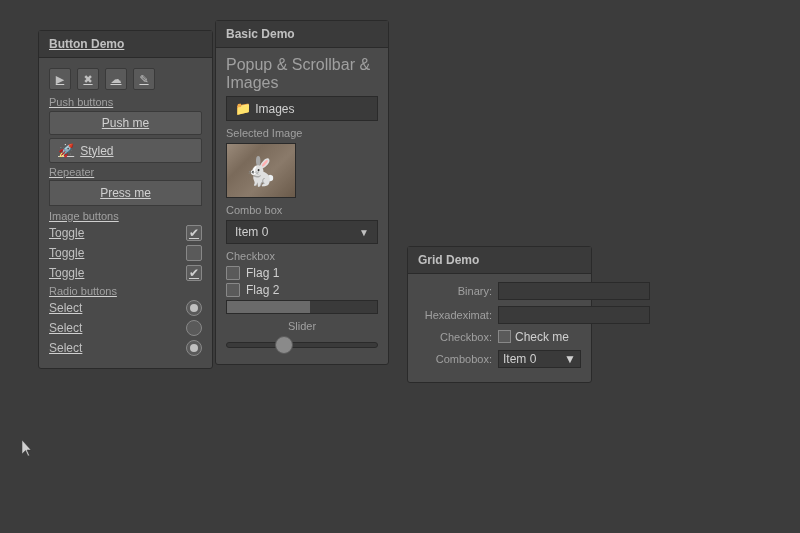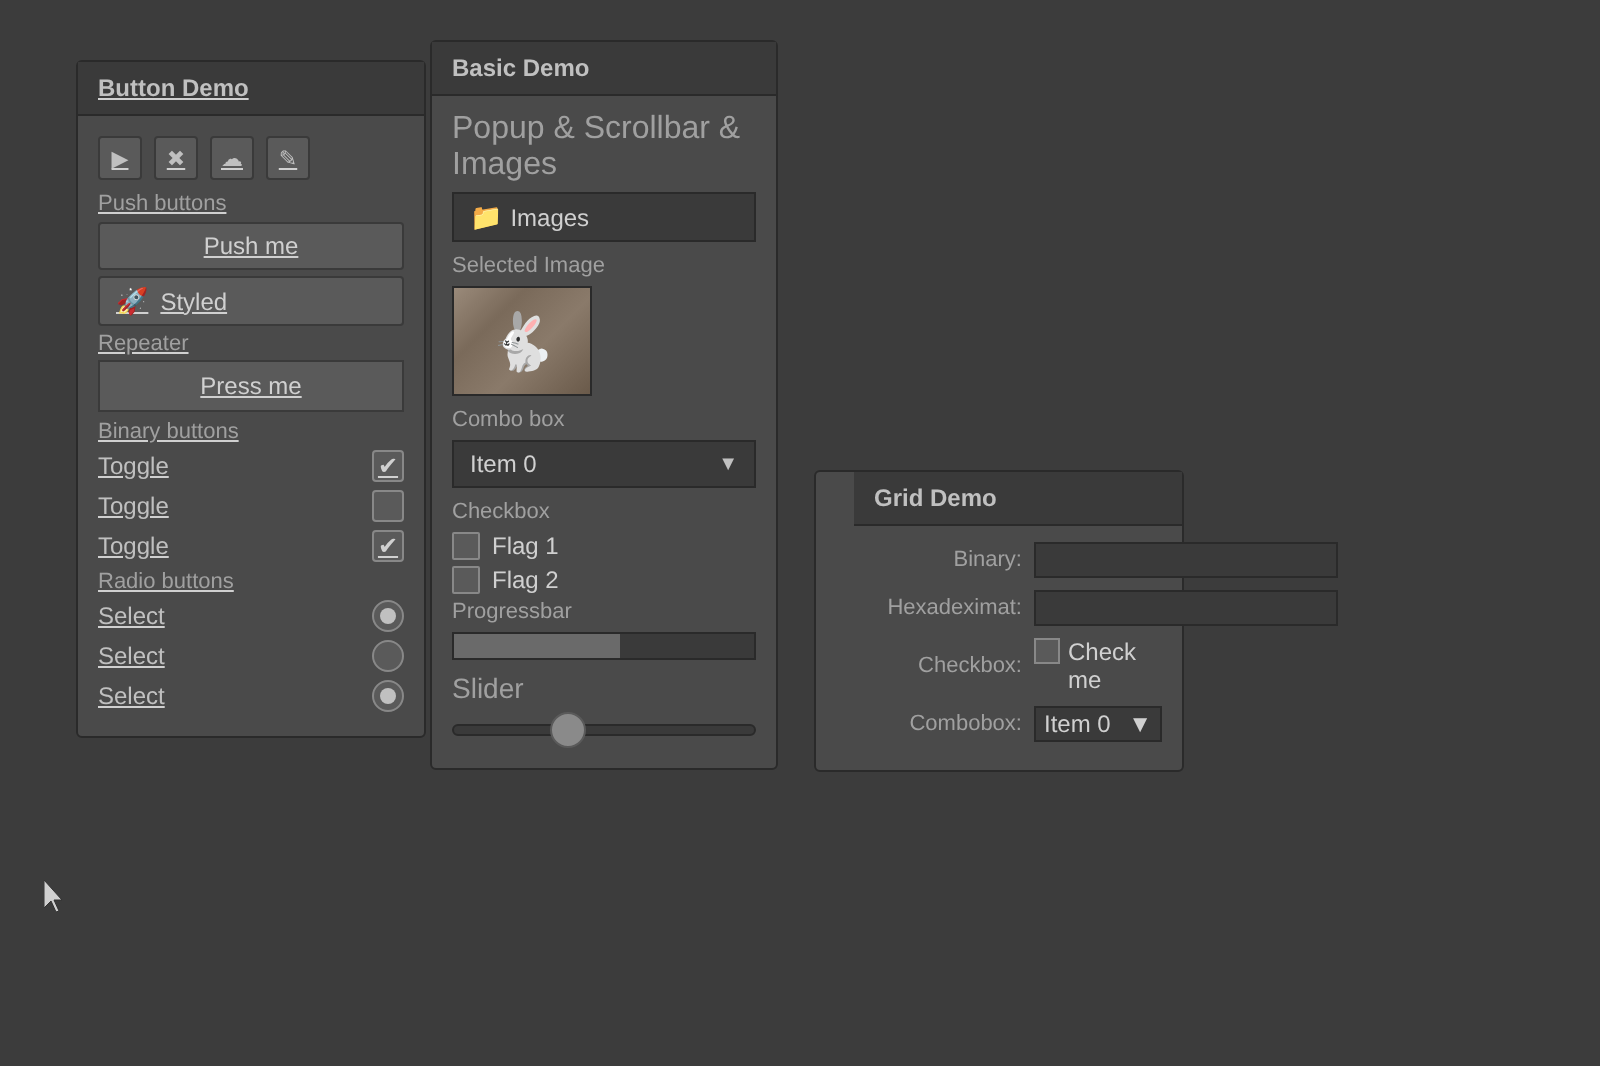--- a/index.html
+++ b/index.html
@@ -315,22 +315,23 @@
     }
 
     .progress-fill {
       height: 100%;
       background: #6a6a6a;
       width: 55%;
     }
 
     .slider-label {
       color: #a0a0a0;
-      font-size: 14px;
-      margin-bottom: 4px;
+      font-size: 11px;
+      margin-bottom: 4px;
+      text-align: center;
     }
 
     .slider-track {
       width: 100%;
       height: 6px;
       background: #3a3a3a;
       border: 1px solid #2a2a2a;
       border-radius: 3px;
       position: relative;
       margin-top: 10px;
@@ -345,23 +346,22 @@
       position: absolute;
       top: 50%;
       left: 38%;
       transform: translate(-50%, -50%);
       cursor: pointer;
     }
 
     
     #grid-demo {
       left: 407px;
-      top: 235px;
+      top: 246px;
       width: 185px;
-      padding-left: 19px;
     }
 
     .grid-row {
       display: flex;
       align-items: center;
       margin-bottom: 6px;
     }
 
     .grid-label {
       color: #a0a0a0;
@@ -429,21 +429,21 @@
 
     <button class="btn-styled">
       <span class="rocket-icon">🚀</span>
       <span>Styled</span>
     </button>
 
     <div class="repeater-label">Repeater</div>
 
     <button class="btn-press">Press me</button>
 
-    <div class="section-label">Binary buttons</div>
+    <div class="section-label">Image buttons</div>
 
     <div class="toggle-row">
       <span class="toggle-label">Toggle</span>
       <div class="checkbox-toggle checked">✔</div>
     </div>
     <div class="toggle-row">
       <span class="toggle-label">Toggle</span>
       <div class="checkbox-toggle empty"></div>
     </div>
     <div class="toggle-row">
@@ -494,21 +494,20 @@
 
     <div class="checkbox-row">
       <div class="check-box"></div>
       <span>Flag 1</span>
     </div>
     <div class="checkbox-row">
       <div class="check-box"></div>
       <span>Flag 2</span>
     </div>
 
-    <div class="progressbar-label">Progressbar</div>
 
     <div class="progress-track">
       <div class="progress-fill"></div>
     </div>
 
     <div class="slider-label">Slider</div>
 
     <div style="position:relative; margin-bottom: 8px;">
       <div class="slider-track">
         <div class="slider-thumb"></div>

